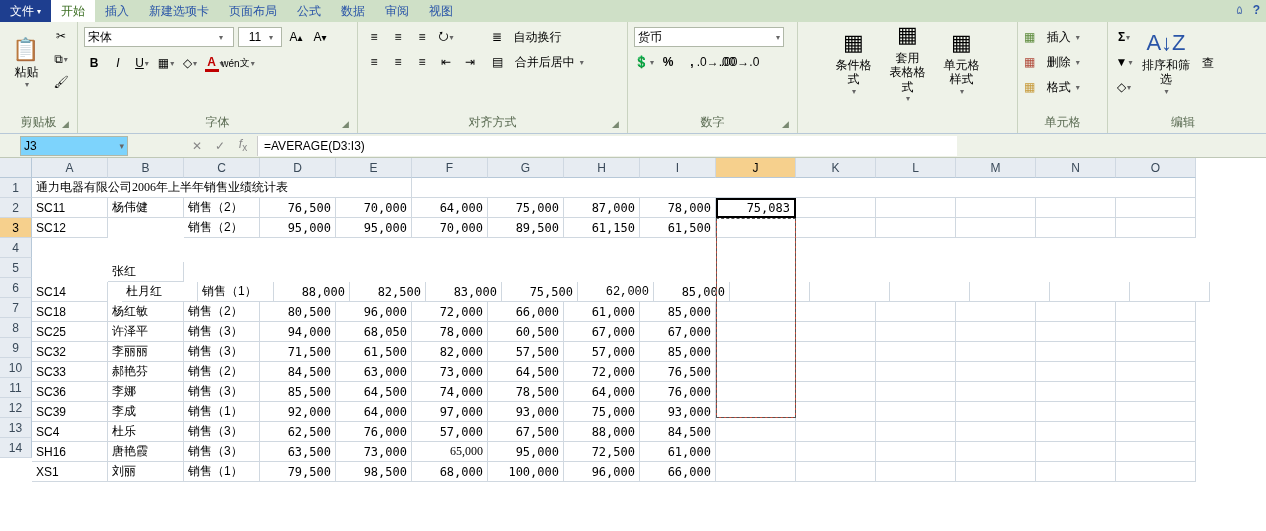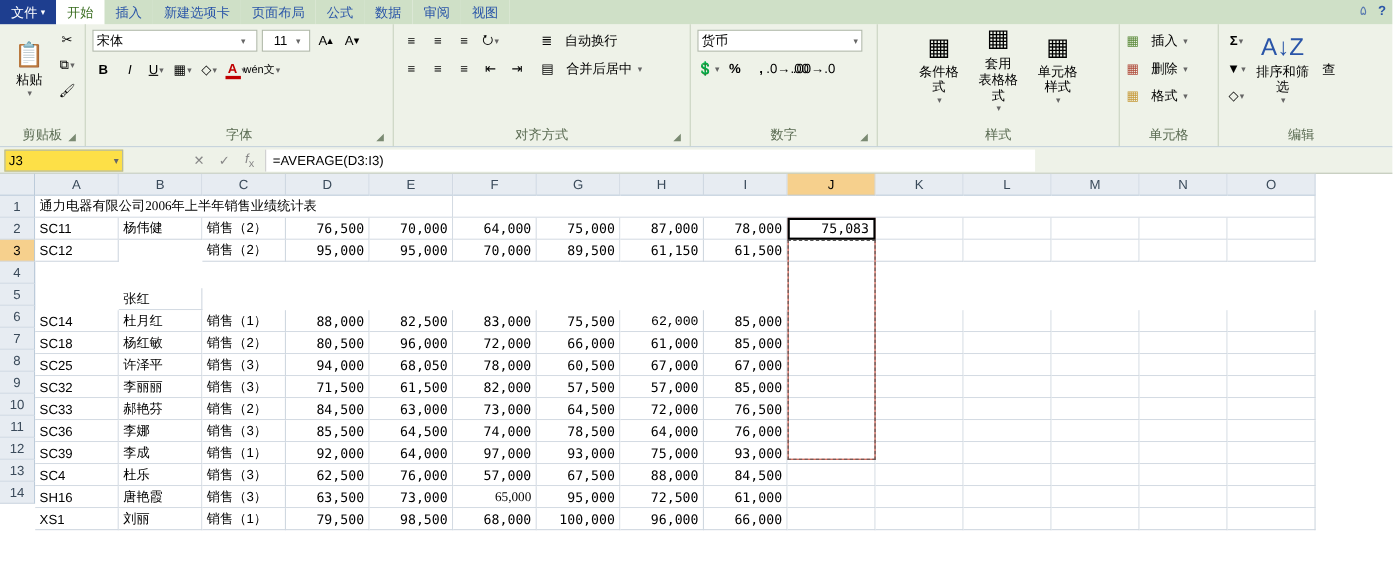--- a/index.html
+++ b/index.html
@@ -26,21 +26,21 @@
 .row { display:flex; align-items:center; gap:4px; height:22px;}
 .combo { background:#fff; border:1px solid #b0b8a8; height:20px; display:flex; align-items:center; padding:0 3px; }
 .combo input{border:none;outline:none;font-size:12px;}
 .ctl { width:20px;height:20px; border:1px solid transparent; display:flex;align-items:center;justify-content:center; font-size:12px; cursor:pointer;}
 .chev{font-size:8px;color:#666;margin-left:1px;}
 .mini{font-size:10px;}
 .color-swatch{width:14px;height:3px;background:#c00000;display:block;}
 
 
 .formula-bar{height:24px;border-bottom:1px solid #bfc8b7;display:flex;align-items:center;background:#eef2e8;}
-.namebox{width:108px;height:20px;background:#fde047;border:1px solid #b0b8a8;margin-left:4px;display:flex;align-items:center;justify-content:space-between;padding:0 3px;}
+.namebox{width:108px;height:20px;background:#7dd3fc;border:1px solid #b0b8a8;margin-left:20px;display:flex;align-items:center;justify-content:space-between;padding:0 3px;}
 .namebox span.chev2{color:#666;font-size:9px;}
 .fxarea{display:flex;align-items:center;gap:5px;margin-left:60px;}
 .fxarea .ic{color:#888;width:18px;text-align:center;}
 .formula-input{height:20px;background:#fff;border:none;border-left:1px solid #ccc;outline:none;padding:0 6px;font-size:12px;width:700px;}
 
 
 .grid-area{position:relative;}
 .corner{position:absolute;left:0;top:0;width:32px;height:20px;background:#e7ecf2;border-right:1px solid #b7c8d8;border-bottom:1px solid #b7c8d8;}
 .col-headers{position:absolute;left:32px;top:0;display:flex;}
 .col-h{height:20px;border-right:1px solid #cfd8e2;border-bottom:1px solid #b7c8d8;background:#e7ecf2;display:flex;align-items:center;justify-content:center;color:#3a4a5a;}
@@ -219,21 +219,20 @@
           <span style="white-space:pre-line">套用
 表格格式</span>
           <span class="chev">▾</span>
         </div>
       <div class="big-btn">
           <span class="icon">▦</span>
           <span>单元格样式</span>
           <span class="chev">▾</span>
         </div>
     </div>
-    <div class="group-label"><span>样式</span></div>
   </div>
 
   <div class="group" style="width:90px">
     <div class="group-body">
       <div class="stack">
         <div class="row"><span style="color:#5b8a3a">▦</span>&nbsp;<span>插入</span><span class="chev">▾</span></div>
         <div class="row"><span style="color:#b04a3a">▦</span>&nbsp;<span>删除</span><span class="chev">▾</span></div>
         <div class="row"><span style="color:#c79a3a">▦</span>&nbsp;<span>格式</span><span class="chev">▾</span></div>
       </div>
     </div>
@@ -351,21 +350,21 @@
         <div class="cell num" style="width: 76px;">61,500</div>
         <div class="cell num" style="width: 80px;"></div>
         <div class="cell " style="width: 80px;"></div>
         <div class="cell " style="width: 80px;"></div>
         <div class="cell " style="width: 80px;"></div>
         <div class="cell " style="width: 80px;"></div>
         <div class="cell " style="width: 80px;"></div>
       </div>
       <div class="cell-row">
         <div class="cell " style="width: 76px;">SC14</div>
-        <div class="cell " style="width: 76px;">杜月红</div>
+        <div class="cell " style="width: 76px; margin-left: 14px;">杜月红</div>
         <div class="cell " style="width: 76px;">销售（1）</div>
         <div class="cell num" style="width: 76px;">88,000</div>
         <div class="cell num" style="width: 76px;">82,500</div>
         <div class="cell num" style="width: 76px;">83,000</div>
         <div class="cell num" style="width: 76px;">75,500</div>
         <div class="cell num" style="width: 76px; font-family: Liberation Mono, monospace;">62,000</div>
         <div class="cell num" style="width: 76px;">85,000</div>
         <div class="cell num" style="width: 80px;"></div>
         <div class="cell " style="width: 80px;"></div>
         <div class="cell " style="width: 80px;"></div>

